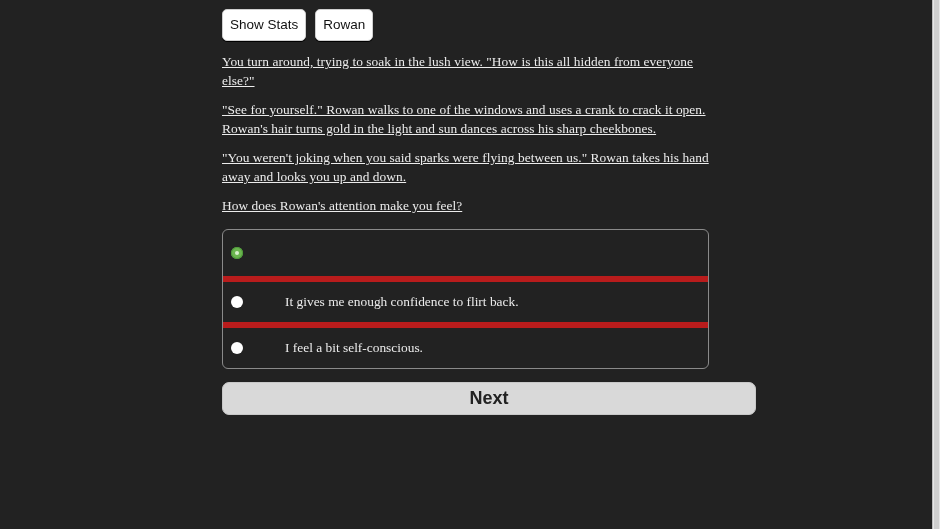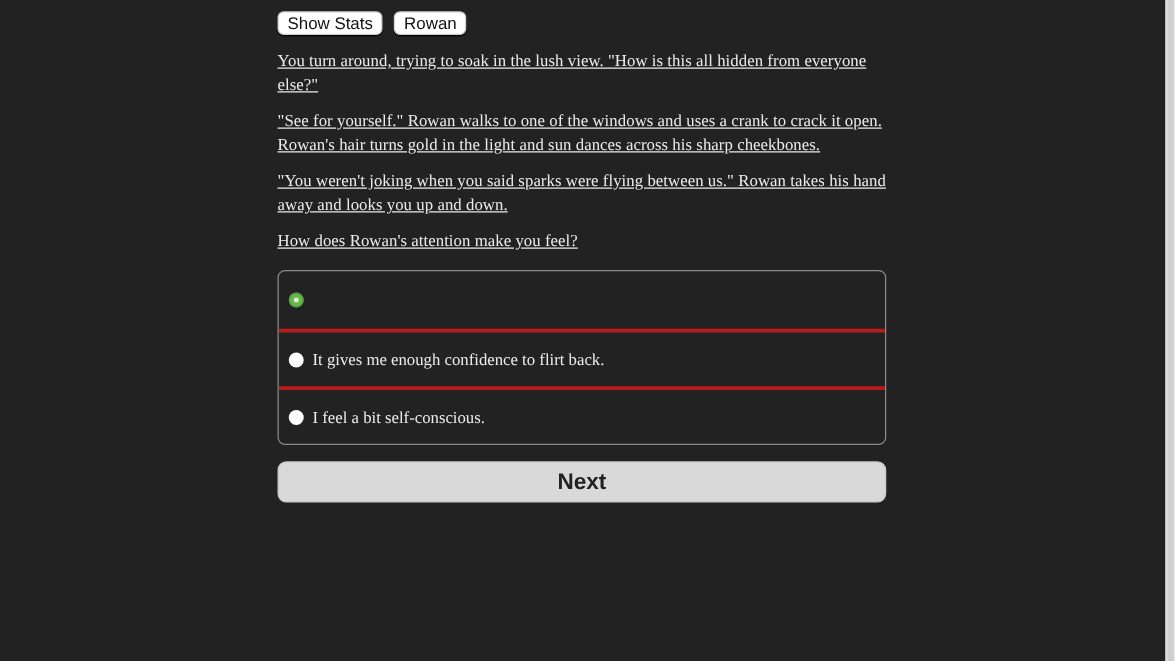--- a/index.html
+++ b/index.html
@@ -28,21 +28,21 @@
       margin-bottom: 11px;
     }
     .top-btn {
       font-family: "Liberation Sans", "DejaVu Sans", sans-serif;
       font-size: 13.5px;
       background: #ffffff;
       color: #111111;
       border: 1px solid #cfcfcf;
       border-radius: 5px;
       padding: 1px 7px 2px;
-      height: 19px;
+      height: 32px;
       line-height: 16px;
       box-sizing: border-box;
       cursor: pointer;
       box-shadow: 0 1px 0 #000;
     }
     .story p {
       margin: 0 0 10px 0;
       font-size: 13.4px;
       line-height: 19px;
       color: #ececec;
@@ -61,21 +61,22 @@
       align-items: center;
       height: 46px;
       padding-left: 8px;
       box-sizing: border-box;
       cursor: pointer;
       font-family: "Liberation Serif", "DejaVu Serif", serif;
       font-size: 13.4px;
       color: #ececec;
     }
     .choice + .choice {
-      border-top: 3px solid #b91c1c;
+      border-top: 6px solid #b91c1c;
+      gap: 35px;
     }
     .radio {
       width: 12px;
       height: 12px;
       border-radius: 50%;
       background: #ffffff;
       margin-right: 7px;
       flex: 0 0 auto;
       box-sizing: border-box;
       position: relative;
@@ -90,21 +91,21 @@
       left: 4px;
       top: 4px;
       width: 4px;
       height: 4px;
       border-radius: 50%;
       background: #d8f0cc;
     }
     .next-btn {
       display: block;
       margin-top: 13px;
-      width: 487px;
+      width: 534px;
       height: 33px;
       background: #d9d9d9;
       border: 1px solid #c8c8c8;
       border-radius: 7px;
       font-family: "Liberation Sans", "DejaVu Sans", sans-serif;
       font-weight: bold;
       font-size: 18px;
       color: #222222;
       cursor: pointer;
       box-sizing: border-box;

